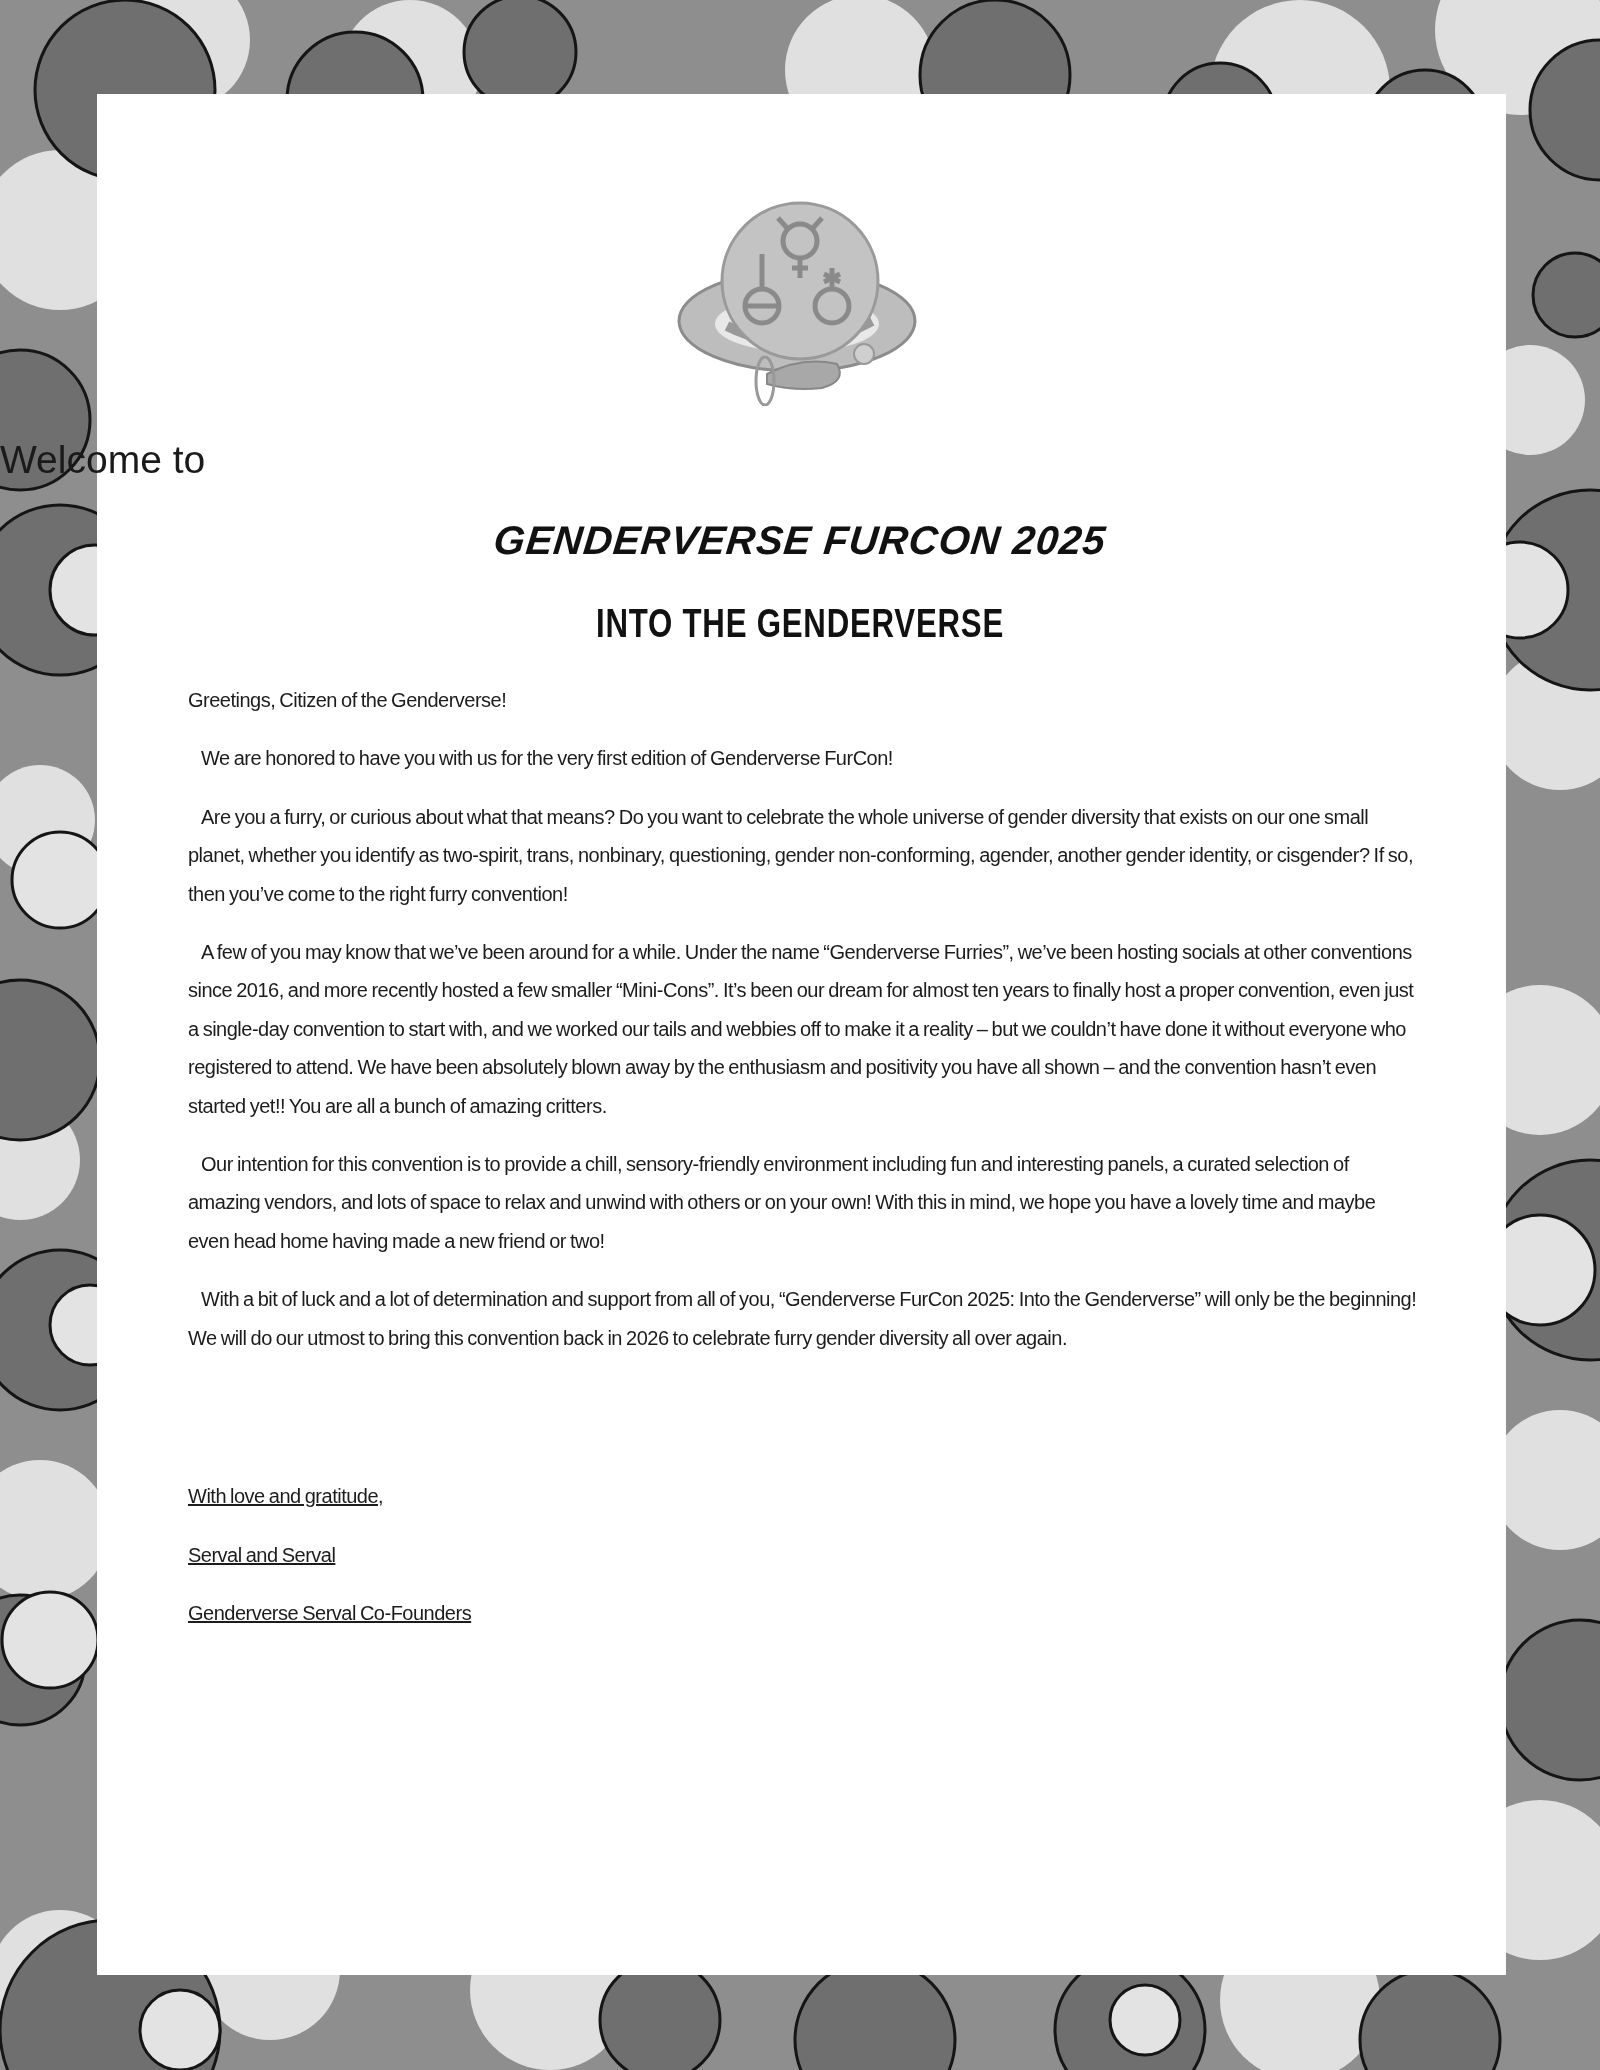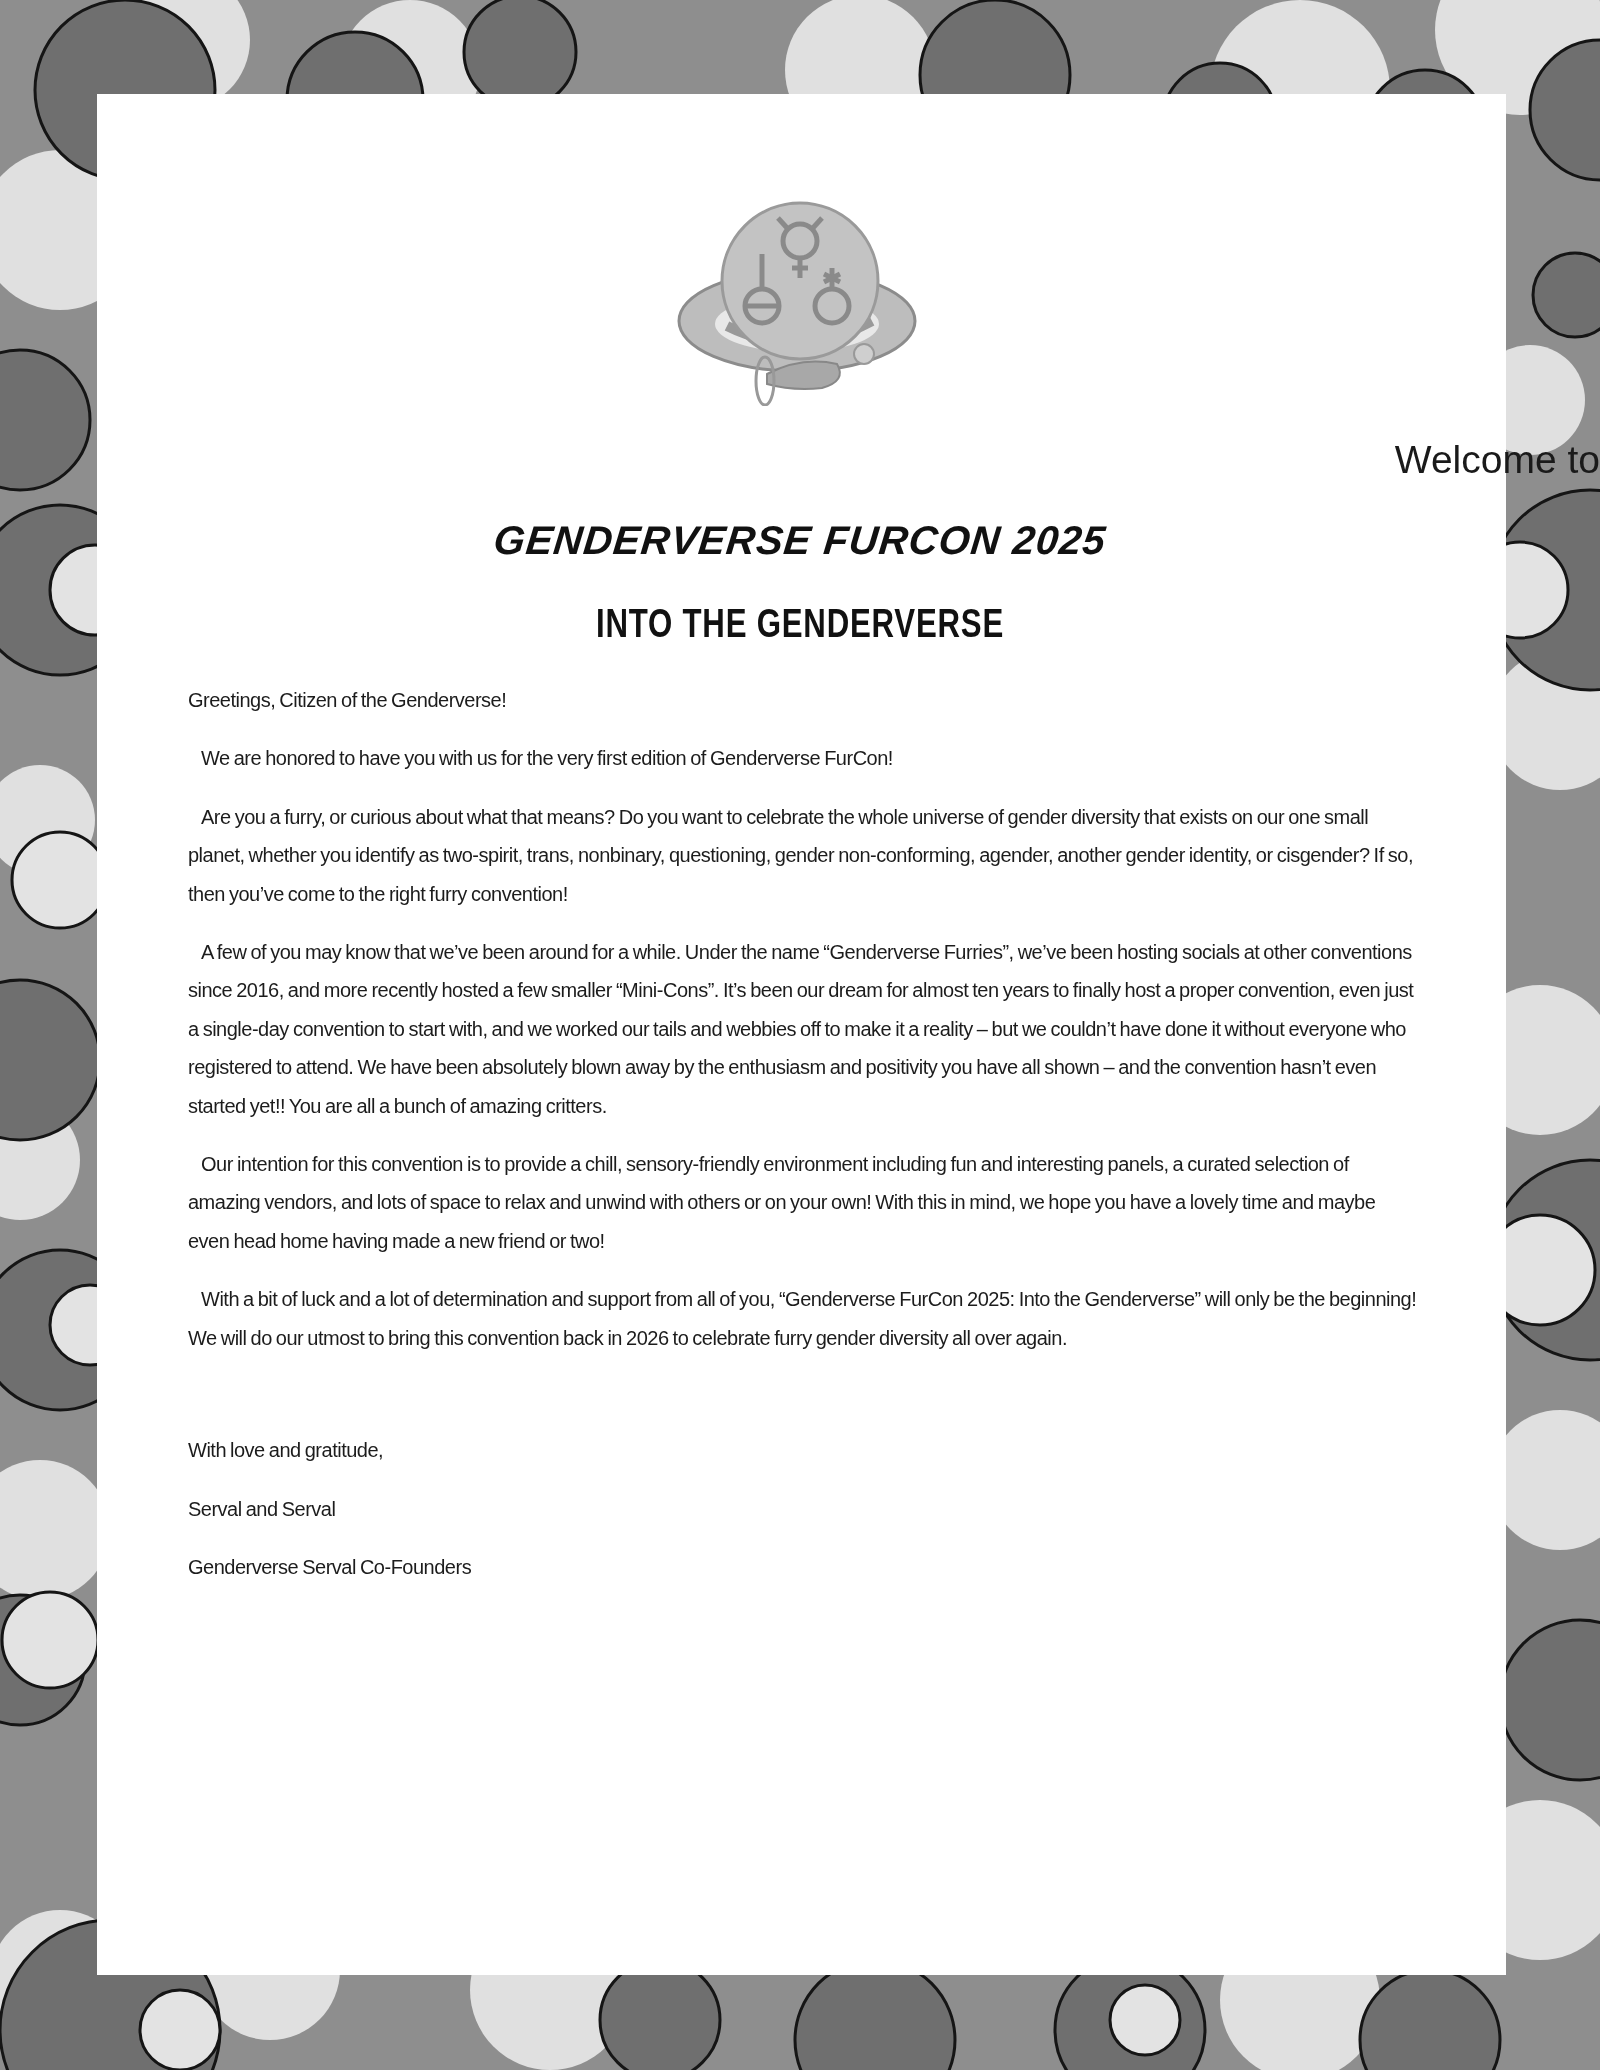--- a/index.html
+++ b/index.html
@@ -11,41 +11,41 @@
     #bg { position: absolute; left: 0; top: 0; width: 1600px; height: 2070px; }
     .c-dark { fill: #6f6f6f; stroke: #151515; stroke-width: 3; }
     .c-light { fill: #e0e0e0; stroke: none; }
     .c-lightring { fill: #e3e3e3; stroke: #151515; stroke-width: 3; }
     .page {
       position: absolute; left: 97px; top: 94px; width: 1409px; height: 1881px;
       background: #ffffff;
     }
     .logo { position: absolute; left: 672px; top: 196px; width: 256px; height: 210px; }
     .welcome {
-      position: absolute; left: 0; right: 0; top: 438px; text-align: right;
+      position: absolute; left: 0; right: 0; top: 438px; text-align: left;
       font-size: 39px; color: #1a1a1a; letter-spacing: 0px;
     }
     .title {
       position: absolute; left: 0; right: 0; top: 518px; text-align: center;
       font-size: 40px; font-weight: bold; font-style: italic; color: #111;
       letter-spacing: 1px; transform: skewX(-6deg);
     }
     .subtitle {
       position: absolute; left: 0; right: 0; top: 601px; text-align: center;
       font-size: 40px; font-weight: bold; color: #111;
       transform: scaleX(0.78); letter-spacing: 1px;
     }
     .body-text {
       position: absolute; left: 188px; width: 1232px; top: 681px;
       font-size: 20px; line-height: 38.4px; color: #1c1c1c;
       letter-spacing: -0.5px; word-spacing: -1px;
     }
     .body-text p { margin: 0 0 20px 0; }
     .body-text p.indent { text-indent: 13px; }
-    .sig { margin-top: 74px; }
+    .sig { margin-top: 120px; text-decoration: underline; }
     .sig p { margin: 0 0 20px 0; }
   </style>
 </head>
 <body>
 
 <svg id="bg" viewBox="0 0 1600 2070" xmlns="http://www.w3.org/2000/svg">
 
   <g>
     <circle class="c-light" cx="180" cy="40" r="70"></circle>
     <circle class="c-light" cx="410" cy="70" r="70"></circle>

